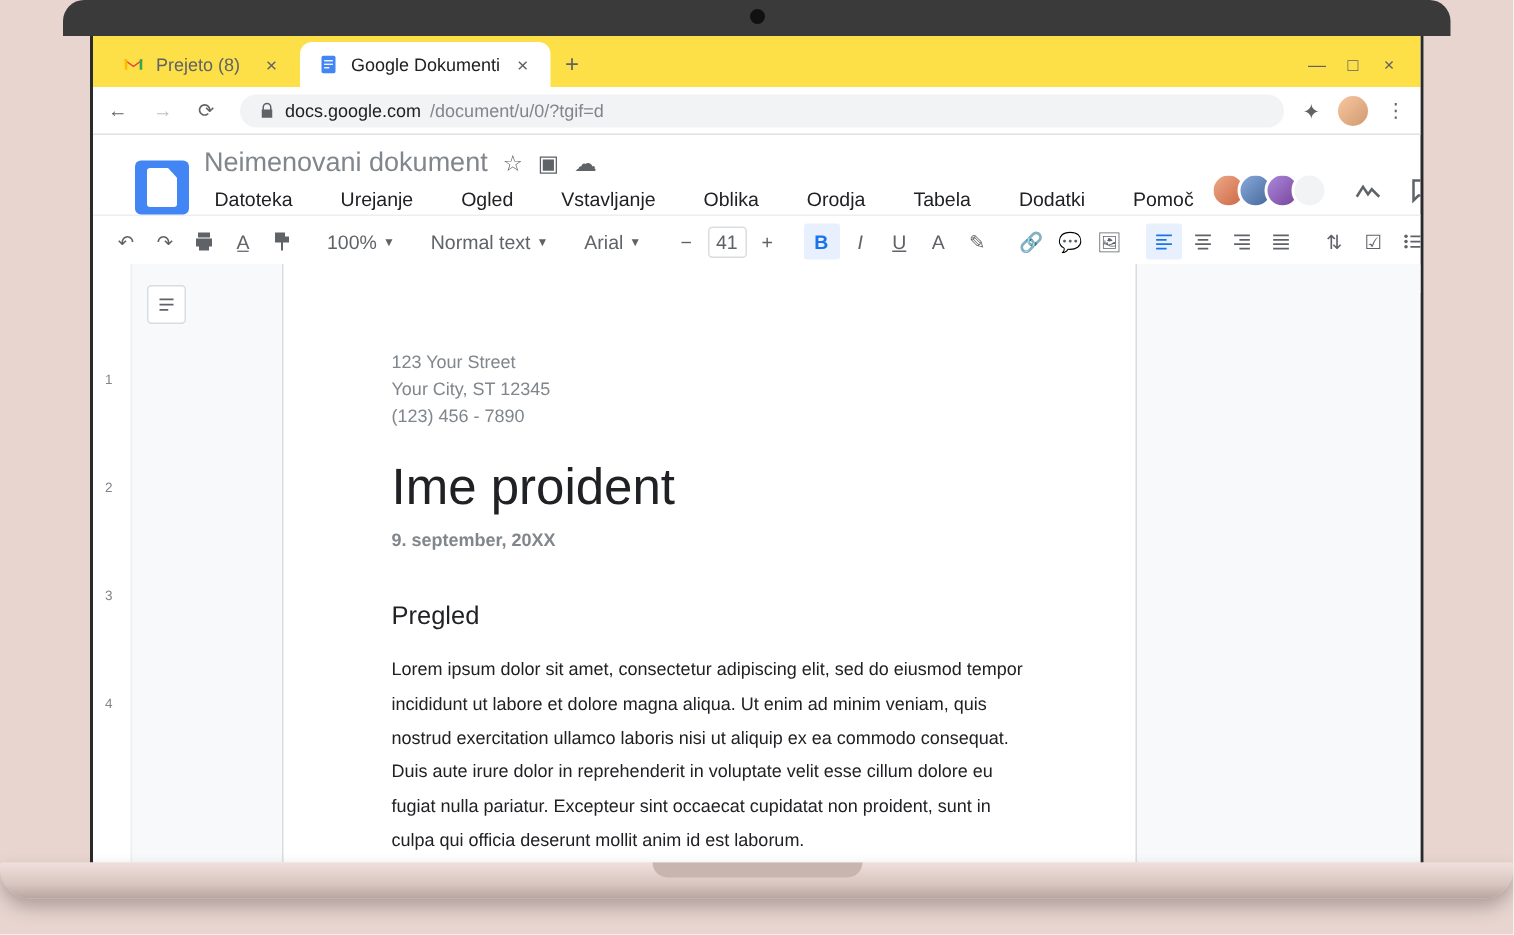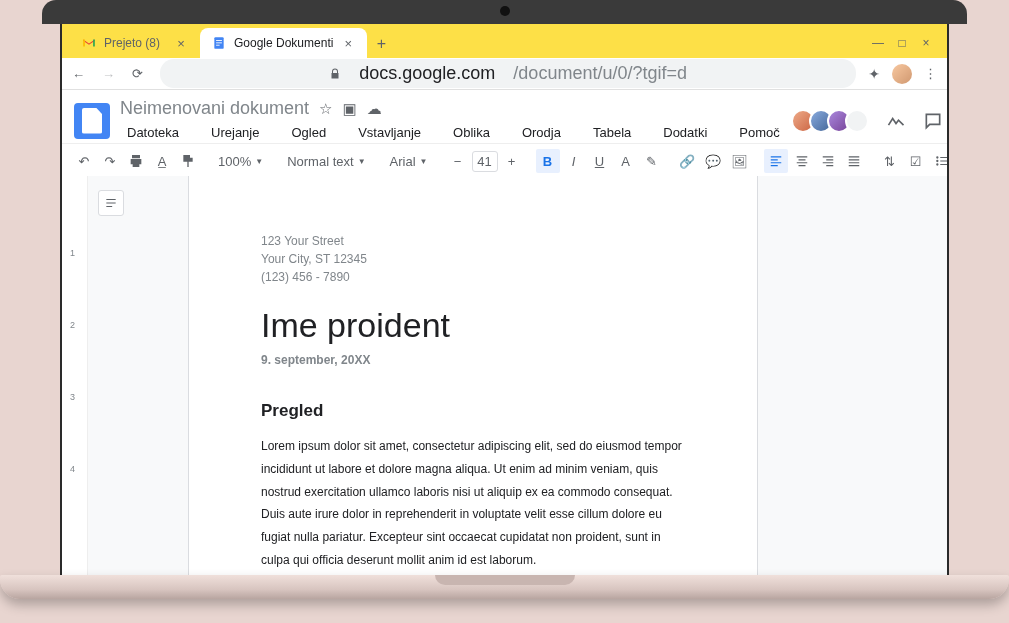--- a/index.html
+++ b/index.html
@@ -18,29 +18,29 @@
 .tab.active { background:#fff; border-radius:8px 8px 0 0; color:#202124; }
 .tab .favicon { width:14px; height:14px; display:inline-flex; align-items:center; justify-content:center; }
 .tab .close { margin-left:auto; color:#5f6368; width:14px; height:14px; display:flex; align-items:center; justify-content:center; font-size:13px; }
 .newtab { width:28px; height:28px; display:flex; align-items:center; justify-content:center; color:#5f6368; font-size:16px; cursor:pointer; }
 .winctrl { margin-left:auto; display:flex; gap:14px; padding-right:8px; align-items:center; height:30px; }
 .winctrl span { width:10px; height:10px; display:flex; align-items:center; justify-content:center; color:#5f6368; font-size:12px; cursor:pointer; }
 
 .addrbar { height:32px; background:#fff; border-bottom:1px solid #e0e0e0; display:flex; align-items:center; padding:0 10px; gap:12px; font-size:13px; color:#5f6368; }
 .nav-icons { display:flex; gap:14px; align-items:center; }
 .nav-icons svg, .nav-icons span { width:16px; height:16px; color:#5f6368; cursor:pointer; }
-.addr { flex:1; display:flex; align-items:center; gap:18px; background:#f1f3f4; border-radius:14px; padding:4px 12px; font-size:18px;justify-content:center; }
+.addr { flex:1; display:flex; align-items:center; gap:6px; background:#f1f3f4; border-radius:14px; padding:4px 12px; font-size:12px; }
 .addr .lock { width:12px; height:12px; }
 .addr .url-dim { color:#80868b; }
 .addr .url-dark { color:#202124; }
 .addr-right { display:flex; gap:12px; align-items:center; }
 .avatar-sm { width:20px; height:20px; border-radius:50%; background:linear-gradient(135deg,#f8c8a0,#d09870); }
 
 
-.docs-hdr { display:flex; align-items:center; padding:8px 12px 0; gap:10px; }
+.docs-hdr { display:flex; align-items:flex-end; padding:8px 28px 0; gap:10px; }
 .docs-logo { width:36px; height:36px; background:#4285f4; border-radius:4px; display:flex; align-items:center; justify-content:center; flex-shrink:0; }
 .docs-logo::before { content:""; width:20px; height:26px; background:#fff; clip-path:polygon(0 0,70% 0,100% 25%,100% 100%,0 100%); border-radius:2px; }
 .title-block { flex:1; }
 .title-row { display:flex; align-items:center; gap:10px; }
 .doc-title { font-size:18px; color:#80868b; }
 .title-icons { display:flex; gap:10px; color:#5f6368; }
 .title-icons span { cursor:pointer; font-size:15px; }
 .menubar { display:flex; gap:18px; margin-top:3px; }
 .menubar span { font-size:13px; color:#202124; padding:3px 7px; cursor:pointer; }
 
@@ -71,21 +71,21 @@
 
 .canvas-wrap { position:absolute; top:152px; left:0; right:0; bottom:0; background:#f8f9fa; overflow:hidden; }
 .vruler { position:absolute; left:0; top:0; bottom:0; width:26px; background:#fff; border-right:1px solid #eee; font-size:9px; color:#80868b; }
 .vtick { position:absolute; left:8px; }
 .outline-btn { position:absolute; left:36px; top:14px; width:26px; height:26px; border:1px solid #dadce0; border-radius:3px; background:#fff; display:flex; align-items:center; justify-content:center; color:#5f6368; cursor:pointer; }
 .page { position:absolute; left:126px; top:0; width:570px; min-height:520px; background:#fff; border:1px solid #dadce0; border-top:none; padding:56px 72px; }
 .company { font-size:22px; color:#80868b; margin-bottom:14px; font-weight:400; }
 .addr-line { font-size:12px; color:#80868b; line-height:1.5; }
 .proj-title { font-size:34px; color:#202124; margin:20px 0 8px; font-weight:400; }
 .date { font-size:12px; color:#80868b; font-weight:600; margin-bottom:34px; }
-.section { font-size:17px; font-weight:700; color:#202124; margin-bottom:14px; }
+.section { font-size:17px; font-weight:400; color:#202124; margin-bottom:14px; }
 .body-text { font-size:12px; color:#202124; line-height:1.9; }
 
 svg { display:block; }
 </style>
 </head>
 <body>
 
 <div class="laptop">
 <div class="notch"></div>
 <div class="screen">

